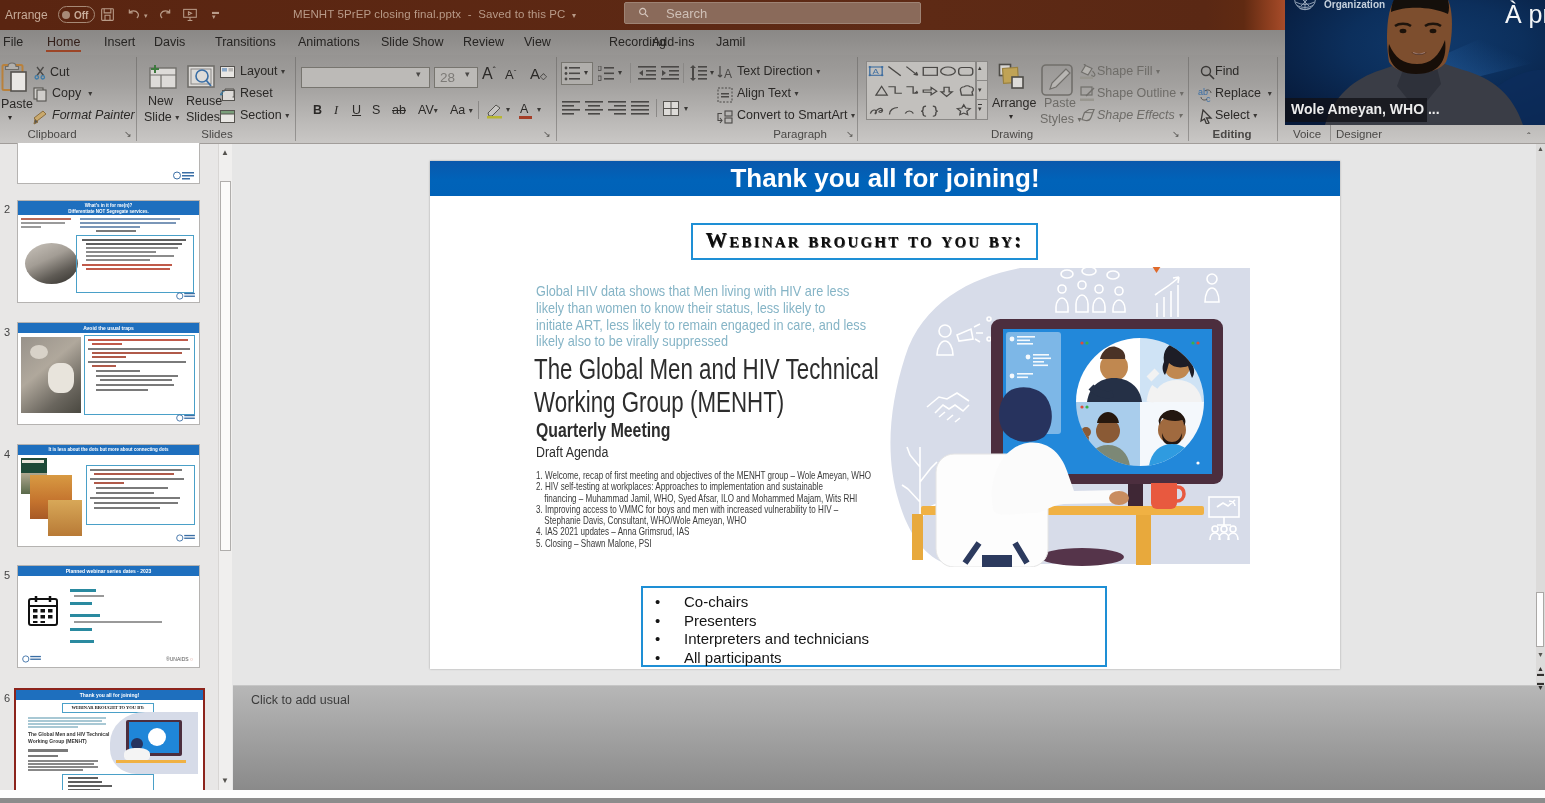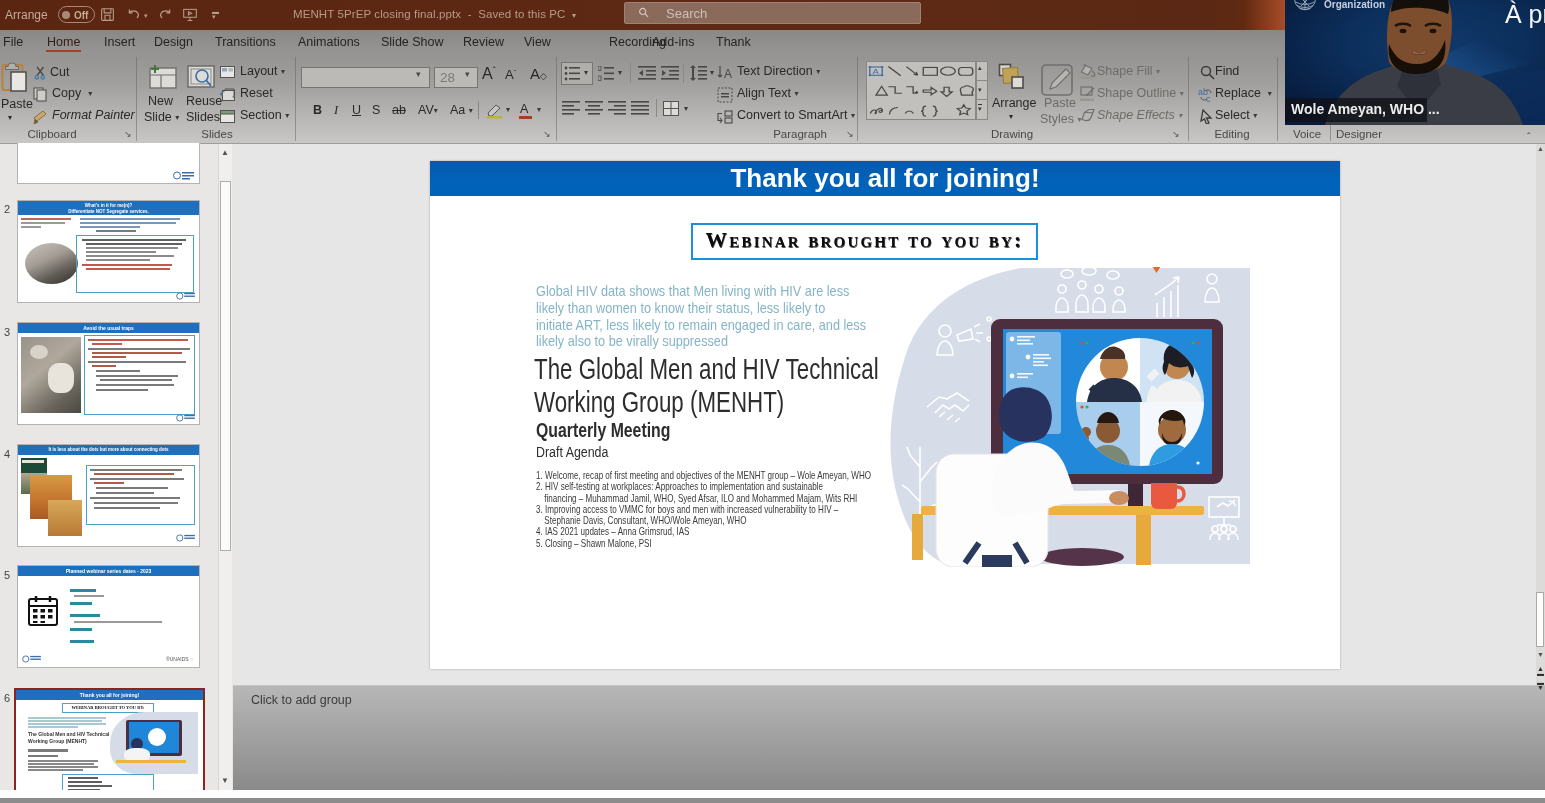--- a/index.html
+++ b/index.html
@@ -119,29 +119,29 @@
         <span class="mag">⚲</span>
         <span class="stext">Search</span>
       </span>
     <span id="am">AM</span>
   </div>
 
   <div id="tabrow">
     <span class="tab" style="left:3px;">File</span>
     <span class="tab home" style="left:47px;">Home</span>
     <span class="tab" style="left:104px;">Insert</span>
-    <span class="tab" style="left:154px;">Design</span>
+    <span class="tab" style="left:154px;">Davis</span>
     <span class="tab" style="left:215px;">Transitions</span>
     <span class="tab" style="left:298px;">Animations</span>
     <span class="tab" style="left:381px;">Slide Show</span>
     <span class="tab" style="left:463px;">Review</span>
     <span class="tab" style="left:524px;">View</span>
     <span class="tab" style="left:573px;margin-left:36px;">Recording</span>
     <span class="tab" style="left:652px;">Add-ins</span>
-    <span class="tab" style="left:716px;">Thank</span>
+    <span class="tab" style="left:716px;">Jamil</span>
   </div>
 
   <div id="ribbon">
     
     <svg class="ric" style="left:1px;top:7px;" width="28" height="30" viewBox="0 0 28 30">
         <rect x="1.5" y="3" width="20" height="25" rx="1.5" fill="none" stroke="#b9813c" stroke-width="2"></rect>
         <path d="M7 4.5c0-2 1.6-3.5 4-3.5s4 1.5 4 3.5h2.5v3h-13v-3z" fill="#b2b0ad" stroke="#6e6c68" stroke-width="1.1"></path>
         <rect x="10" y="10" width="15" height="19" fill="#e9e7e4" stroke="#55534f" stroke-width="1.6"></rect>
       </svg>
     <div class="rtxt" style="left:1px;top:42px;">Paste</div>
@@ -433,21 +433,21 @@
     <svg class="ric" style="left:1198px;top:32px;" width="17" height="16" viewBox="0 0 17 16">
         <text x="0" y="8" font-size="9" fill="#3a6ea5" font-family="Liberation Sans">ab</text>
         <text x="8" y="15" font-size="9" fill="#3a6ea5" font-family="Liberation Sans">c</text>
         <path d="M3 10c0 3 4 4 6 2M13 6c0-3-4-4-6-2" stroke="#55534f" fill="none" stroke-width="1"></path>
       </svg>
     <div class="rtxt" style="left:1215px;top:31px;">Replace&nbsp;&nbsp;<span class="rchev">▾</span></div>
     <svg class="ric" style="left:1200px;top:54px;" width="14" height="15" viewBox="0 0 14 15">
         <path d="M3 1l8 8H6.5L9 14l-2.5 1L4.5 10 1 12z" fill="none" stroke="#3a3836" stroke-width="1.3"></path>
       </svg>
     <div class="rtxt" style="left:1215px;top:53px;">Select <span class="rchev">▾</span></div>
-    <div class="rlabel" style="left:1167px;">Editing</div>
+    <div class="rlabel" style="left:1167px;font-weight:bold;">Editing</div>
     <div class="rsep" style="left:1277px;"></div>
 
     
     <div class="rlabel" style="left:1242px;">Voice</div>
     <div class="rsep" style="left:1330px;"></div>
     <div class="rlabel" style="left:1294px;">Designer</div>
     <div class="abs" style="left:1527px;top:76px;font-size:11px;color:#4a4846;">ˆ</div>
   </div>
 
   <div id="lpanel">
@@ -763,25 +763,33 @@
 
           <rect x="59" y="187" width="112" height="113" rx="18" fill="#fdfdfd" stroke="#e4e4e4"></rect>
           <rect x="105" y="288" width="30" height="12" fill="#2c3a5e"></rect>
           <path d="M88 296l14-20M150 296l-12-20" stroke="#2c3a5e" stroke-width="6"></path>
 
           <path d="M130 126c10-9 30-7 39 4 9 13 7 31-2 40-13 8-31 6-40-5-8-11-6-30 3-39z" fill="#27335e"></path>
           <path d="M116 242c-6-32 10-62 34-66 20-3 34 10 40 28l7 20 44-1c6 0 6 13-2 13l-52 1c-16 2-20 9-29 9-20 0-40 6-42-4z" fill="#fbfbfb"></path>
           <ellipse cx="242" cy="231" rx="10" ry="7" fill="#c98d5f"></ellipse>
         </svg>
       </div>
+      <div id="botbox">
+        <ul>
+          <li>Co-chairs</li>
+          <li>Presenters</li>
+          <li>Interpreters and technicians</li>
+          <li>All participants</li>
+        </ul>
+      </div>
     </div>
   </div>
 
   <div id="notes">
-      <span class="hint">Click to add group</span>
+      <span class="hint">Click to add usual</span>
     </div>
   <div id="whitestrip"></div>
   <div id="botstrip"></div>
 
   <div id="lscroll">
       <div class="thumbbar"></div>
       <div class="larr">▲</div>
       <div class="larr" style="top:632px;">▼</div>
     </div>
   <div id="rscroll">

